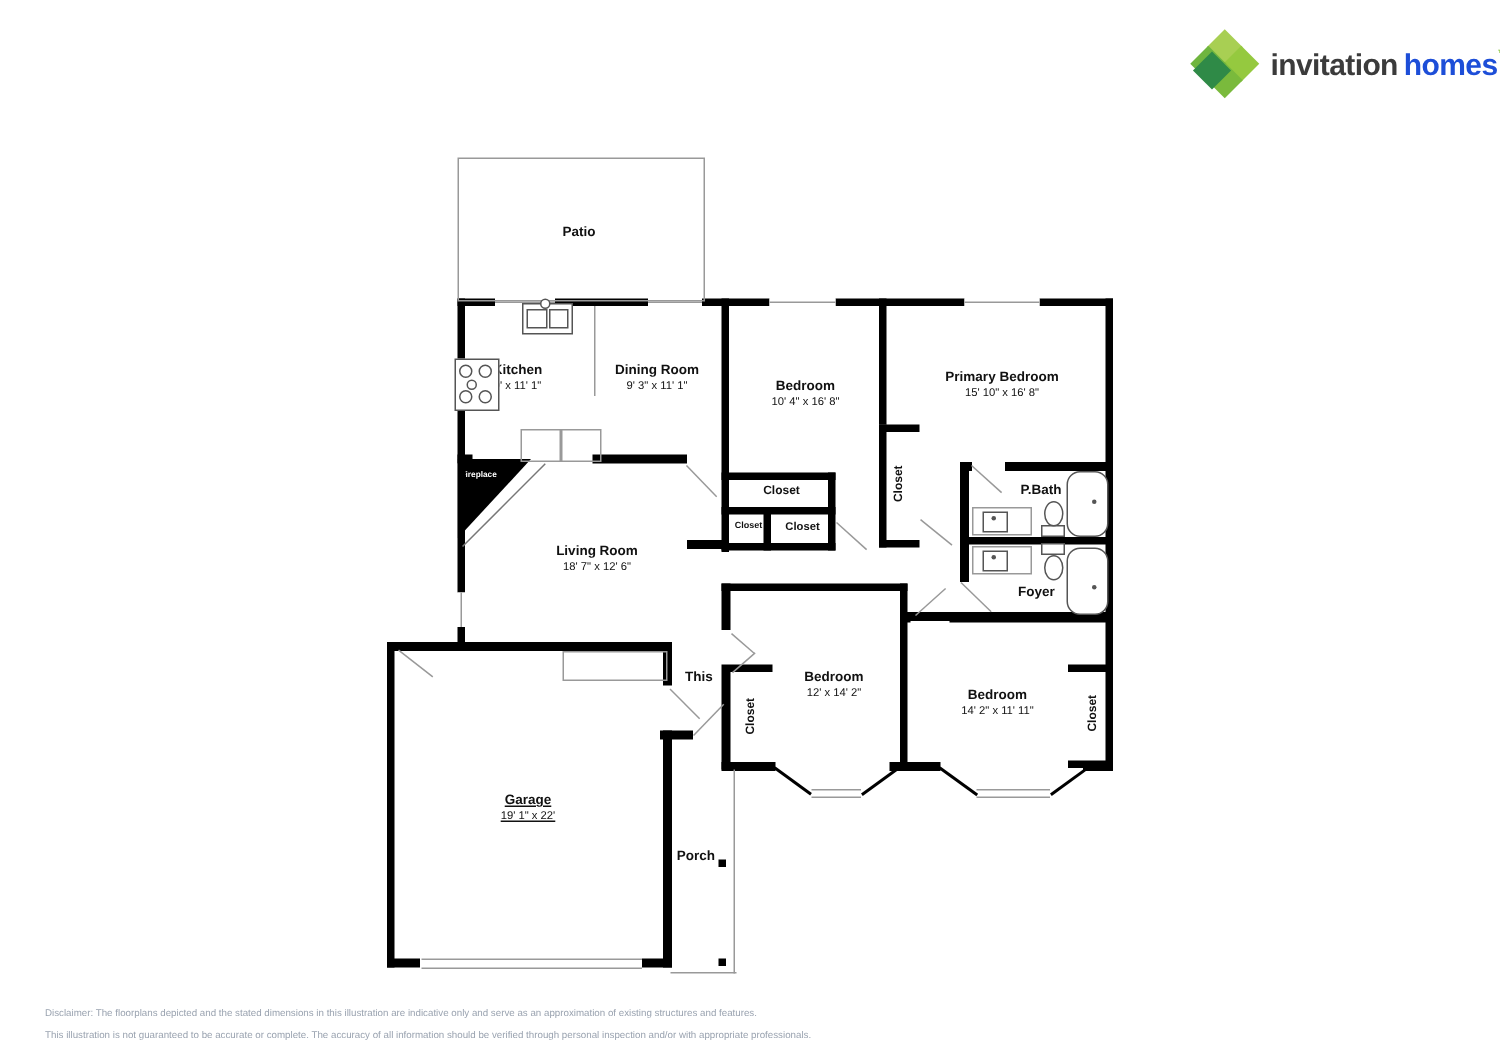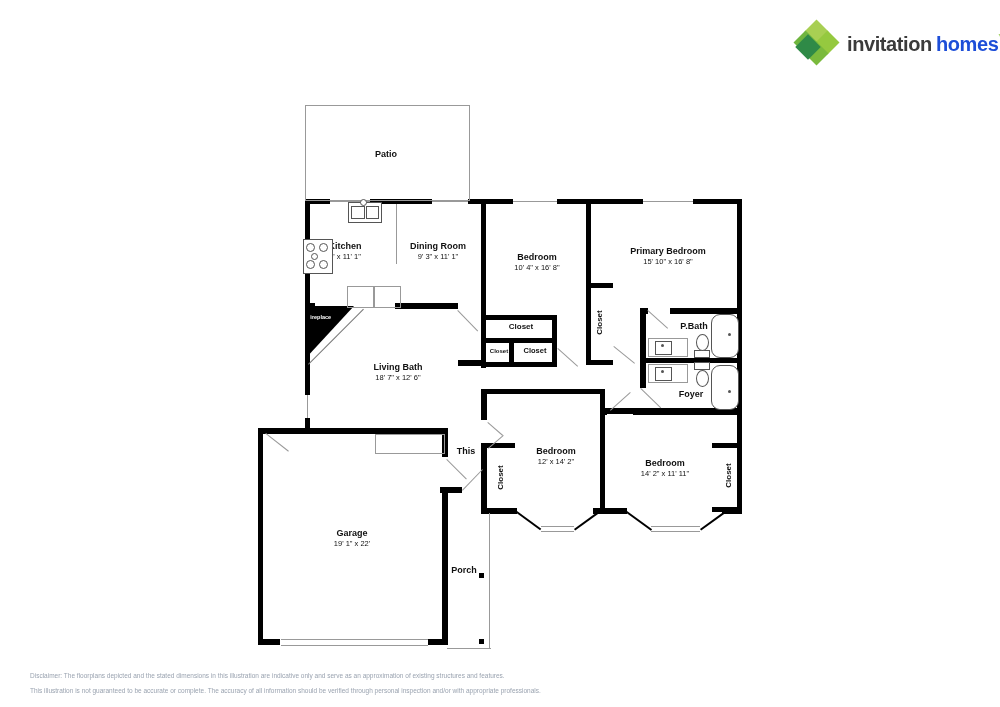--- a/index.html
+++ b/index.html
@@ -87,32 +87,32 @@
     </div>
     <div class="room-label" style="left:477px;top:252px;width:120px;">
       <div class="room-name">Bedroom</div>
       <div class="room-dims">10' 4" x 16' 8"</div>
     </div>
     <div class="room-label" style="left:608px;top:246px;width:120px;">
       <div class="room-name">Primary Bedroom</div>
       <div class="room-dims">15' 10" x 16' 8"</div>
     </div>
     <div class="room-label" style="left:338px;top:362px;width:120px;">
-      <div class="room-name">Living Bath</div>
+      <div class="room-name">Living Room</div>
       <div class="room-dims">18' 7" x 12' 6"</div>
     </div>
     <div class="room-label" style="left:496px;top:446px;width:120px;">
       <div class="room-name">Bedroom</div>
       <div class="room-dims">12' x 14' 2"</div>
     </div>
     <div class="room-label" style="left:605px;top:458px;width:120px;">
       <div class="room-name">Bedroom</div>
       <div class="room-dims">14' 2" x 11' 11"</div>
     </div>
-    <div class="room-label" style="left:292px;top:528px;width:120px;">
+    <div class="room-label" style="left:292px;top:528px;width:120px;text-decoration:underline;">
       <div class="room-name">Garage</div>
       <div class="room-dims">19' 1" x 22'</div>
     </div>
     <div class="room-label" style="left:436px;top:446px;width:60px;">
       <div class="room-name">This</div>
     </div>
     <div class="room-label" style="left:434px;top:565px;width:60px;">
       <div class="room-name">Porch</div>
     </div>
     <div class="room-label" style="left:664px;top:321px;width:60px;">

